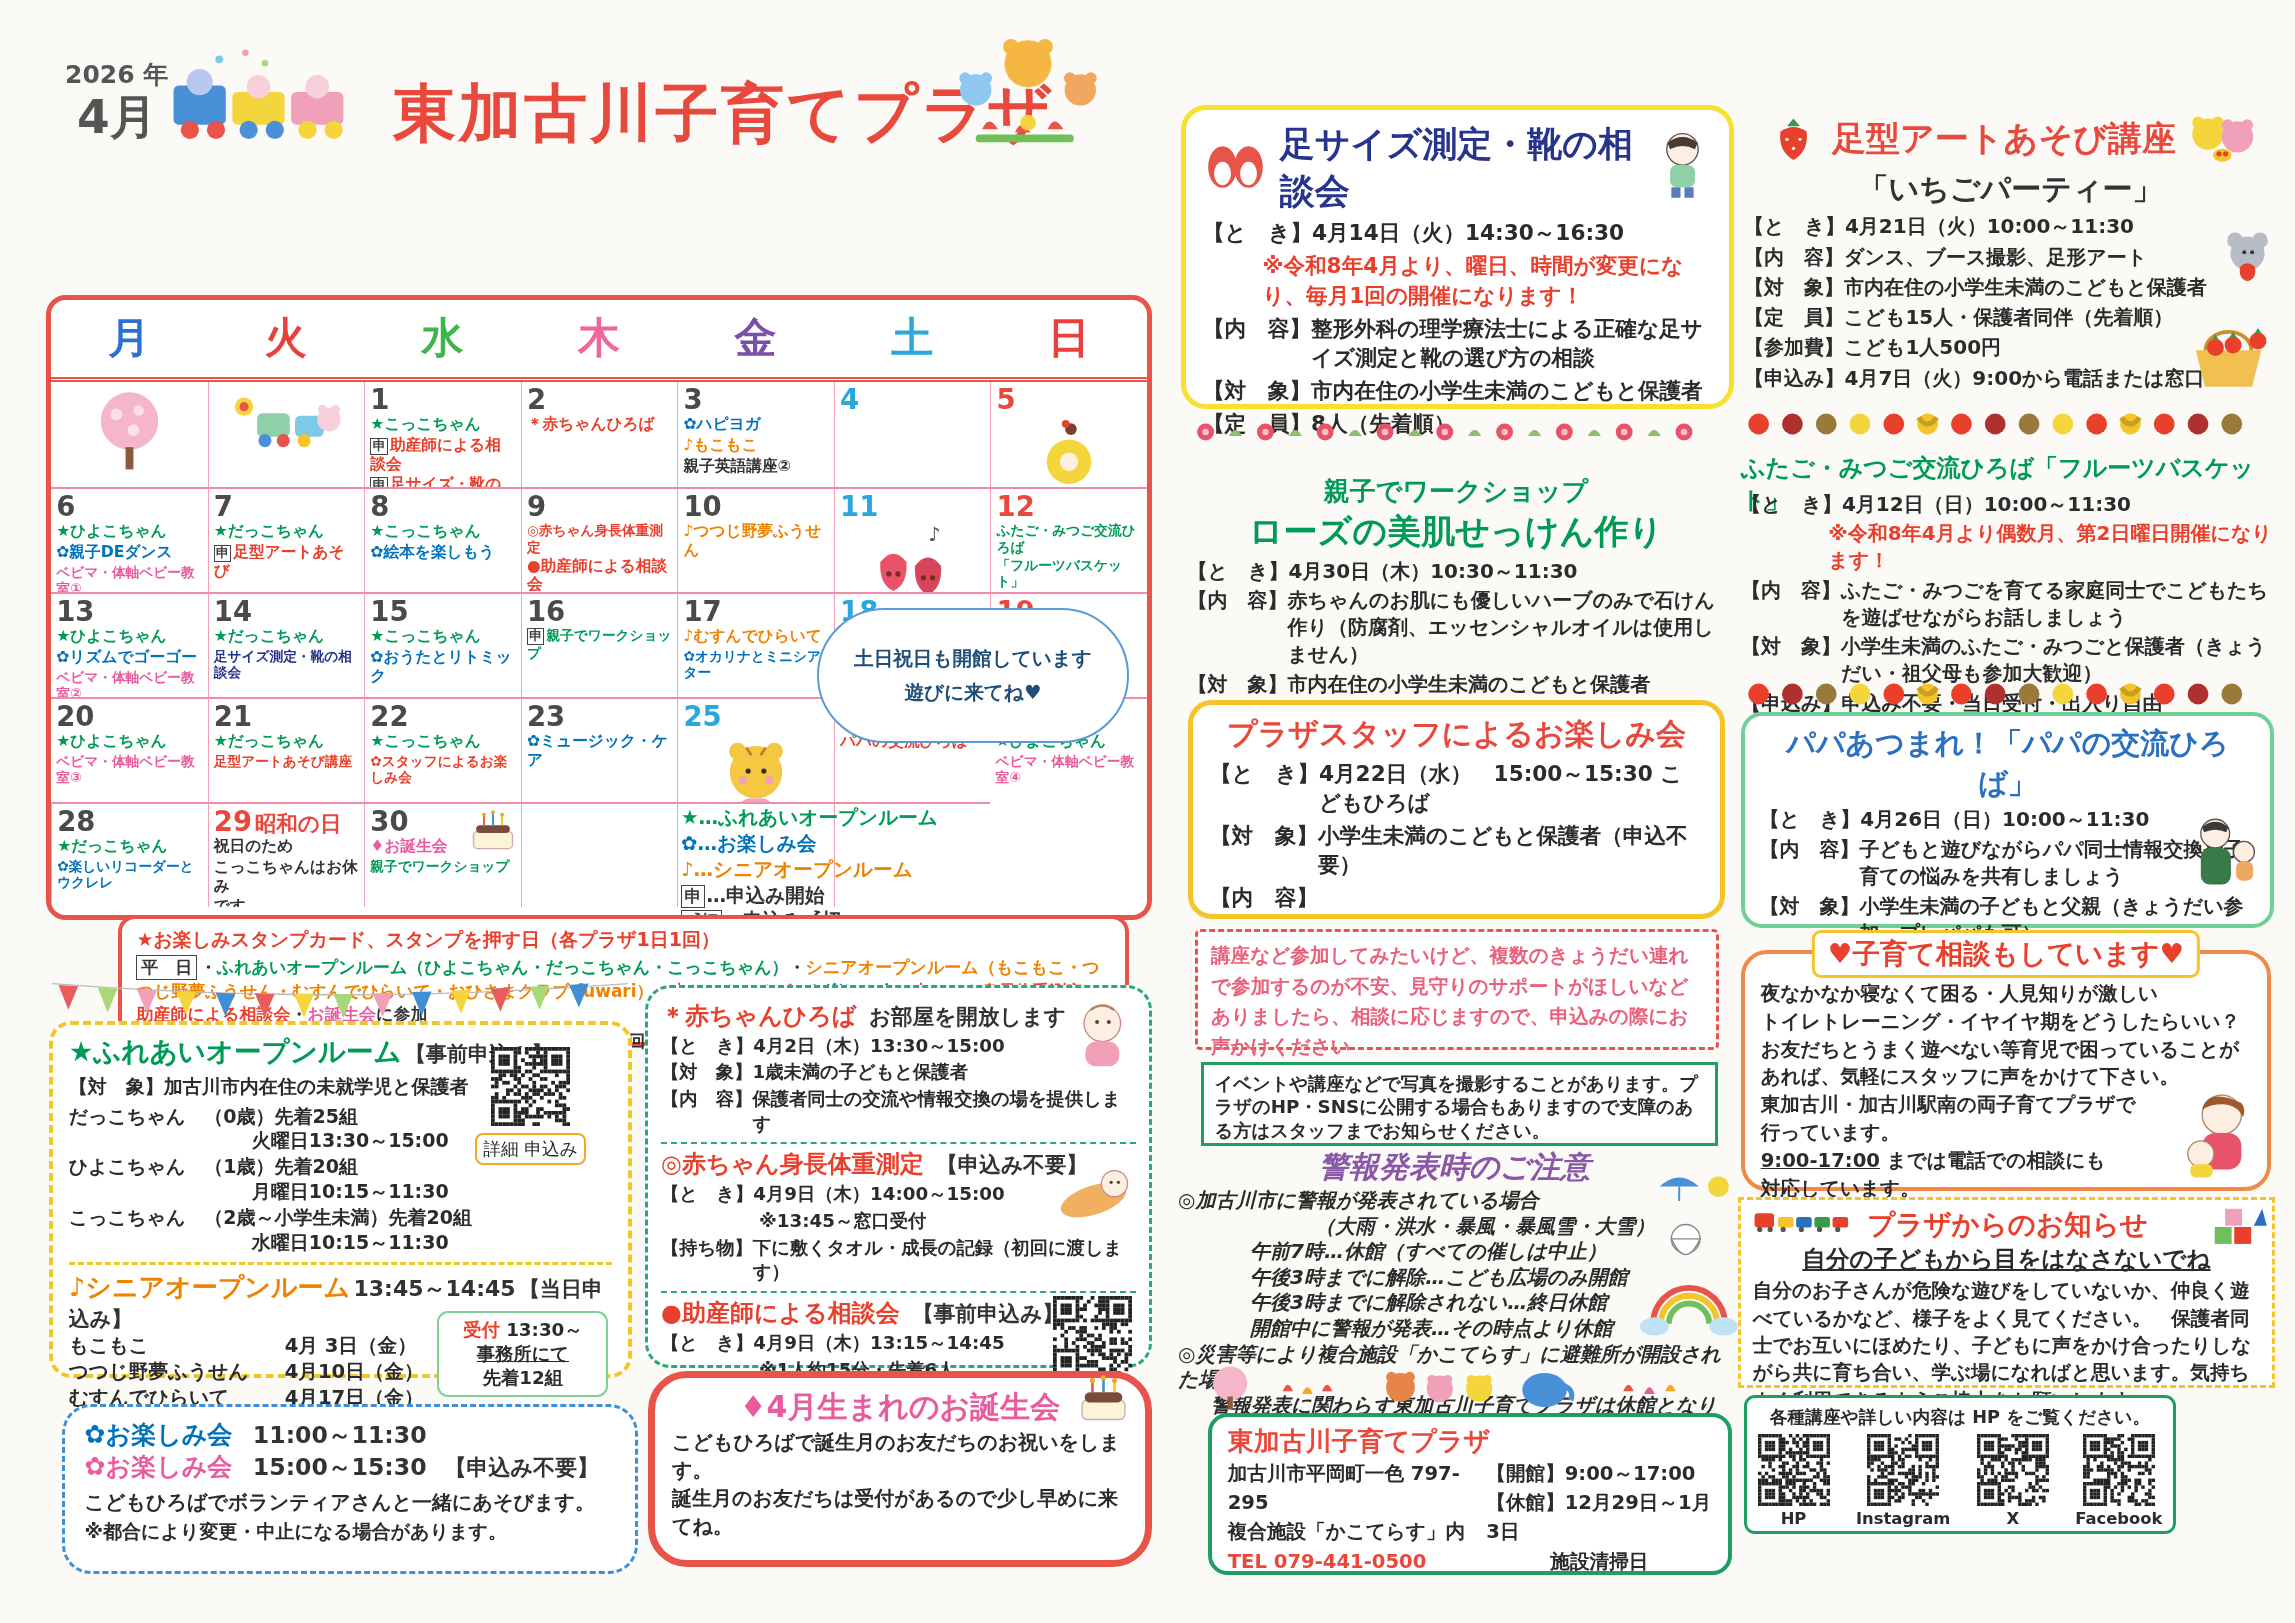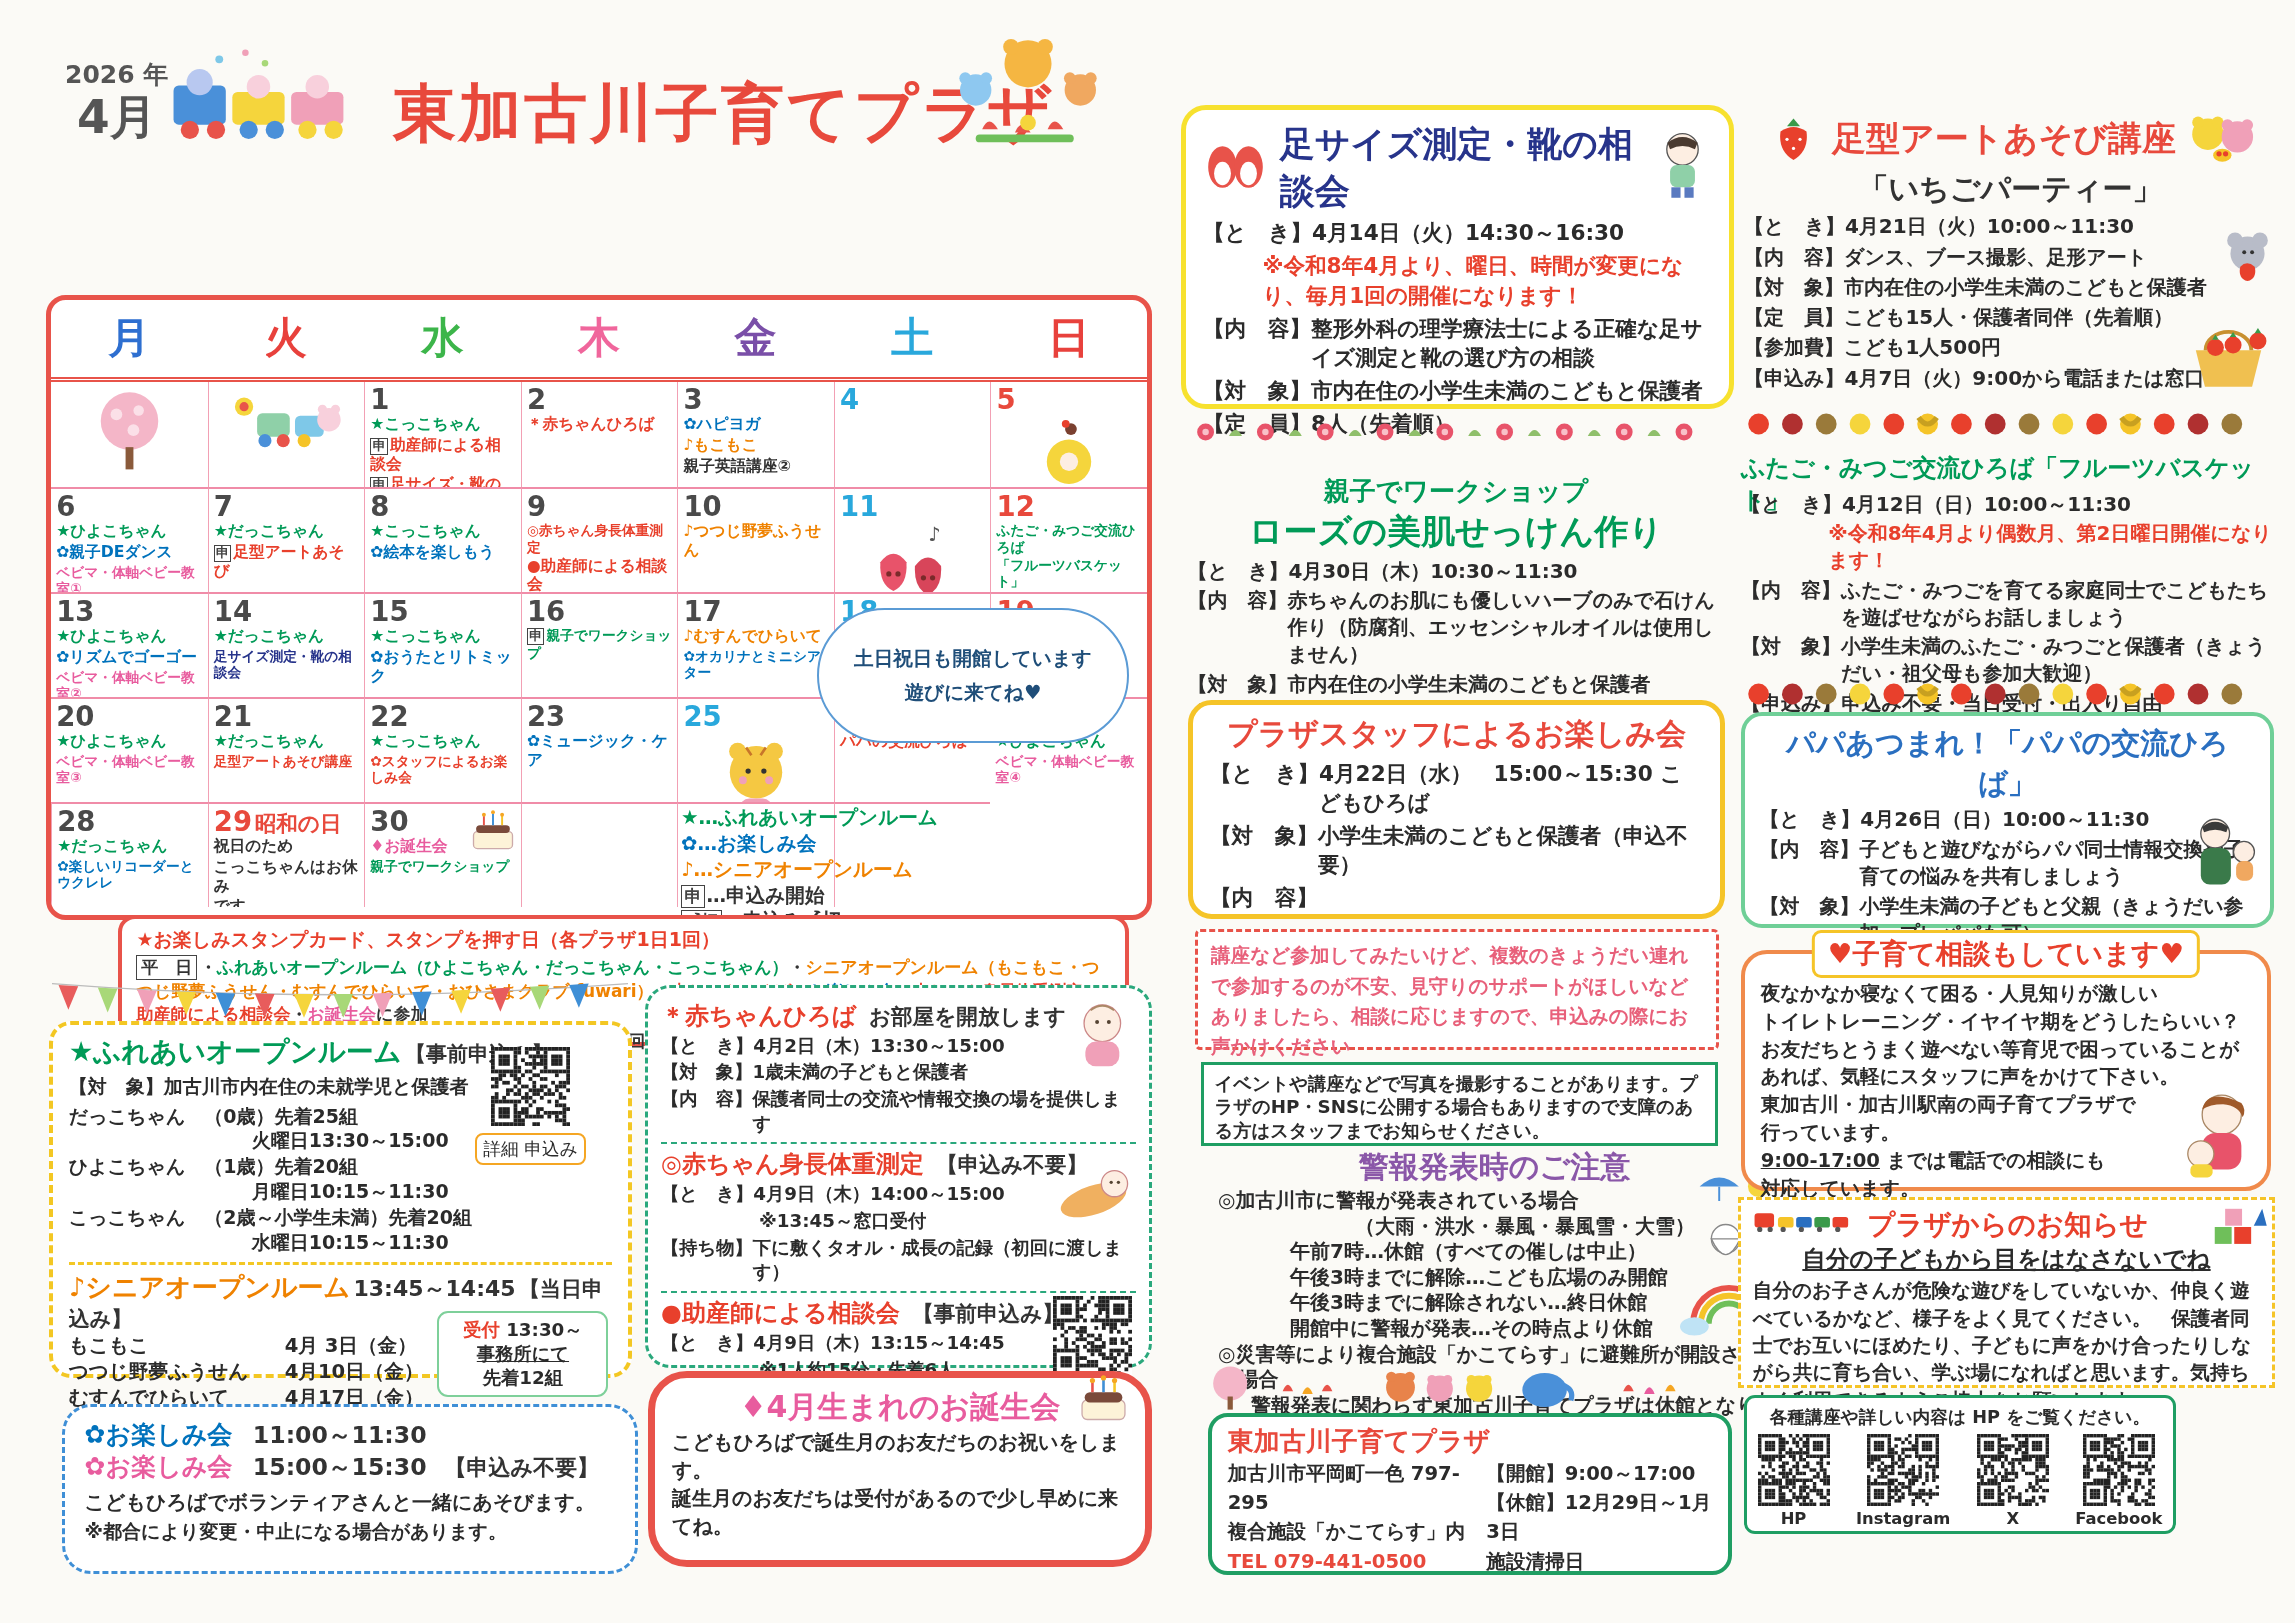--- a/index.html
+++ b/index.html
@@ -98,21 +98,21 @@
   #rose-sub{font-size:26px;font-weight:800;color:#009a57;text-align:center;margin-top:27.5px;}
   #rose-title{font-size:34px;font-weight:800;color:#009a57;text-align:center;}
   #rose-sec .drow{font-size:20px;margin:2.6px 0;}
   #staff-box{left:1188px;top:700px;width:537px;height:219px;border:5.2px solid #f5c428;border-radius:23.6px;padding:9.2px 17px;}
   #staff-title{font-size:30px;font-weight:800;color:#e8493c;text-align:center;}
   #support-box{left:1195px;top:929px;width:524px;height:121px;border:3.3px dashed #e8534a;border-radius:5.2px;
     padding:9.2px 13px;box-sizing:border-box;background:#fff;}
   #support-box div{font-size:19.6px;font-weight:700;color:#e8607a;line-height:1.55;}
   #photo-box{left:1201px;top:1062px;width:517px;height:84px;border:3.9px solid #1f9e63;padding:6.5px 10.5px;box-sizing:border-box;background:#fff;}
   #photo-box div{font-size:18.3px;font-weight:600;line-height:1.3;}
-  #keihou-sec{left:1218px;top:1147px;width:553px;}
+  #keihou-sec{left:1178px;top:1147px;width:553px;font-style:italic;}
   #keihou-title{font-size:30px;font-weight:800;color:#8a57a8;text-align:center;}
   .kh-line{font-size:20px;font-weight:700;line-height:1.28;}
   .kh-sub{margin-left:137px;}
   .kh-rule{margin-left:72px;}
   .kh-note{margin-left:79px;}
   #spring-strip{left:1204px;top:1365px;}
   #facility-box{left:1208px;top:1413px;width:524px;height:162px;border:4.6px solid #1f9e63;border-radius:19.6px;
     padding:6.5px 15.7px;box-sizing:border-box;background:#fff;}
   #facility-name{font-size:26px;font-weight:800;color:#e8493c;}
   .fac-grid{display:flex;gap:19.6px;}
@@ -1289,21 +1289,21 @@
     <div id="facility-name">東加古川子育てプラザ</div>
     <div class="fac-grid">
       <div class="fac-col">
         <div>加古川市平岡町一色 797-295</div>
         <div>複合施設「かこてらす」内</div>
         <div class="fac-tel">TEL 079-441-0500</div>
       </div>
       <div class="fac-col">
         <div>【開館】9:00～17:00</div>
         <div>【休館】12月29日～1月3日</div>
-        <div style="text-align:left">施設清掃日</div>
+        <div style="text-align:center">施設清掃日</div>
       </div>
     </div>
   </div>
 
   <div class="abs" id="ichigo-sec">
     <div style="display:flex;align-items:center;justify-content:center;gap:9.2px;">
       <span>
         <svg width="59" height="52" viewBox="0 0 90 80">
             <path d="M25 30 q20 -14 40 0 q4 30 -20 44 q-24 -14 -20 -44z" fill="#e8402c"></path>
             <path d="M35 22 l10 -12 l10 12 z" fill="#3a9a4a"></path>

